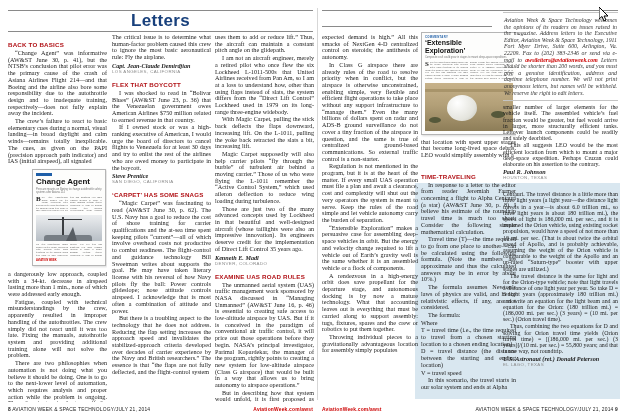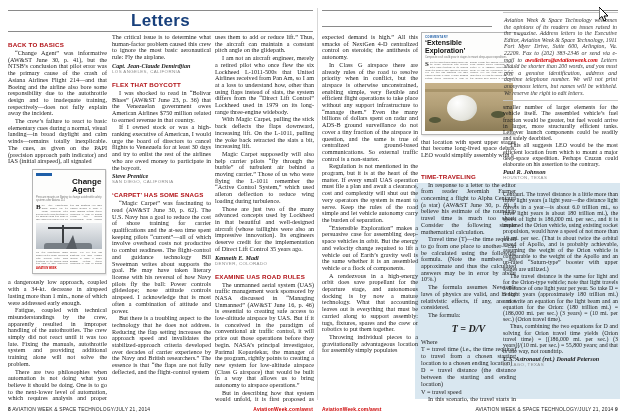--- a/index.html
+++ b/index.html
@@ -34,21 +34,21 @@
   
   #blue-box{position:absolute;left:415px;top:183px;width:205px;height:216px;background:#d9e7f0;z-index:1;}
   
   #policy{border-top:1px solid #c4c4c4;border-bottom:1px solid #c4c4c4;padding:4px 1px 4px;
     font:italic 5.8px/6.6px "Liberation Serif",serif;color:#333;text-align:justify;margin-bottom:3px;}
   #policy .email{color:#c00;font-weight:bold;text-decoration:none;font-style:italic;}
   
   .inset{border:1px solid #b5b5b5;background:#fdfdfc;box-shadow:1px 1px 2px rgba(0,0,0,.15);padding:3px;}
   #ca-inset{width:66px;margin:4px 0 5px 24px;}
   .tag-blue{display:block;width:16px;height:3px;background:#1f5fa8;margin-bottom:2px;}
-  .ca-title{font:bold 8px/8.5px "Liberation Sans",sans-serif;color:#111;margin-left:36px;}
+  .ca-title{font:bold 8px/8.5px "Liberation Sans",sans-serif;color:#111;}
   .inset-sub{font:2.6px/3px "Liberation Sans",sans-serif;color:#777;margin:1.5px 0 2px;}
   .greek{font-size:2.3px;line-height:2.7px;color:#5a5a5a;text-align:justify;column-count:2;column-gap:2px;overflow:hidden;}
   .g1{height:17px;} .g2{height:14px;} .g3{height:20px;}
   .dropcap{float:left;font:bold 7px/6px "Liberation Serif",serif;color:#222;margin-right:1px;}
   #ca-photo{height:26px;margin:2px 0;position:relative;overflow:hidden;
     background:linear-gradient(#eceef0,#b7bec5);}
   #ca-photo .crane-v{position:absolute;left:26px;top:2px;width:1.5px;height:22px;background:#3c3f42;}
   #ca-photo .crane-h{position:absolute;left:12px;top:4px;width:34px;height:1.2px;background:#3c3f42;}
   #ca-photo .tail{position:absolute;left:30px;bottom:0;width:0;height:0;
     border-left:7px solid transparent;border-right:4px solid transparent;border-bottom:14px solid #585e64;}
@@ -172,21 +172,20 @@
       <div class="shrub2"></div>
     </div>
   </div>
   <div>
       <div class="b-p ni">that location with spent upper stages that become long-lived space debris. LEO would simplify assembly with a</div>
       <div class="b-h">TIME-TRAVELING</div>
       <div class="b-p">In response to a letter to the editor from reader Jeremiah Farmer concerning a flight to Alpha Centauri (a star) (AW&amp;ST June 30, p. 8), I believe his estimate of the roundtrip travel time is much too short. Consider the following simple mathematical calculation.</div>
       <div class="b-p">Travel time (T)—the time required to go from one place to another—can be calculated using the following formula. (Note the numbers are approximate and thus the calculated answers may be in error by about 10%.)</div>
       <div class="b-p">The formula assumes Newton’s laws of physics are valid, and hence relativistic effects, if any, are not considered.</div>
       <div class="b-p">The formula:</div>
-      <div class="b-f">T = D/V</div>
       <div class="b-p ni">Where</div>
       <div class="b-p ni">T = travel time (i.e., the time required to travel from a chosen starting location to a chosen ending location)</div>
       <div class="b-p ni">D = travel distance (the distance between the starting and ending location)</div>
       <div class="b-p ni">V = travel speed</div>
       <div class="b-p">In this scenario, the travel starts in our solar system and ends at Alpha</div>
     </div>
 </div>
 
 <div class="col" id="c6">
   <div id="policy">

